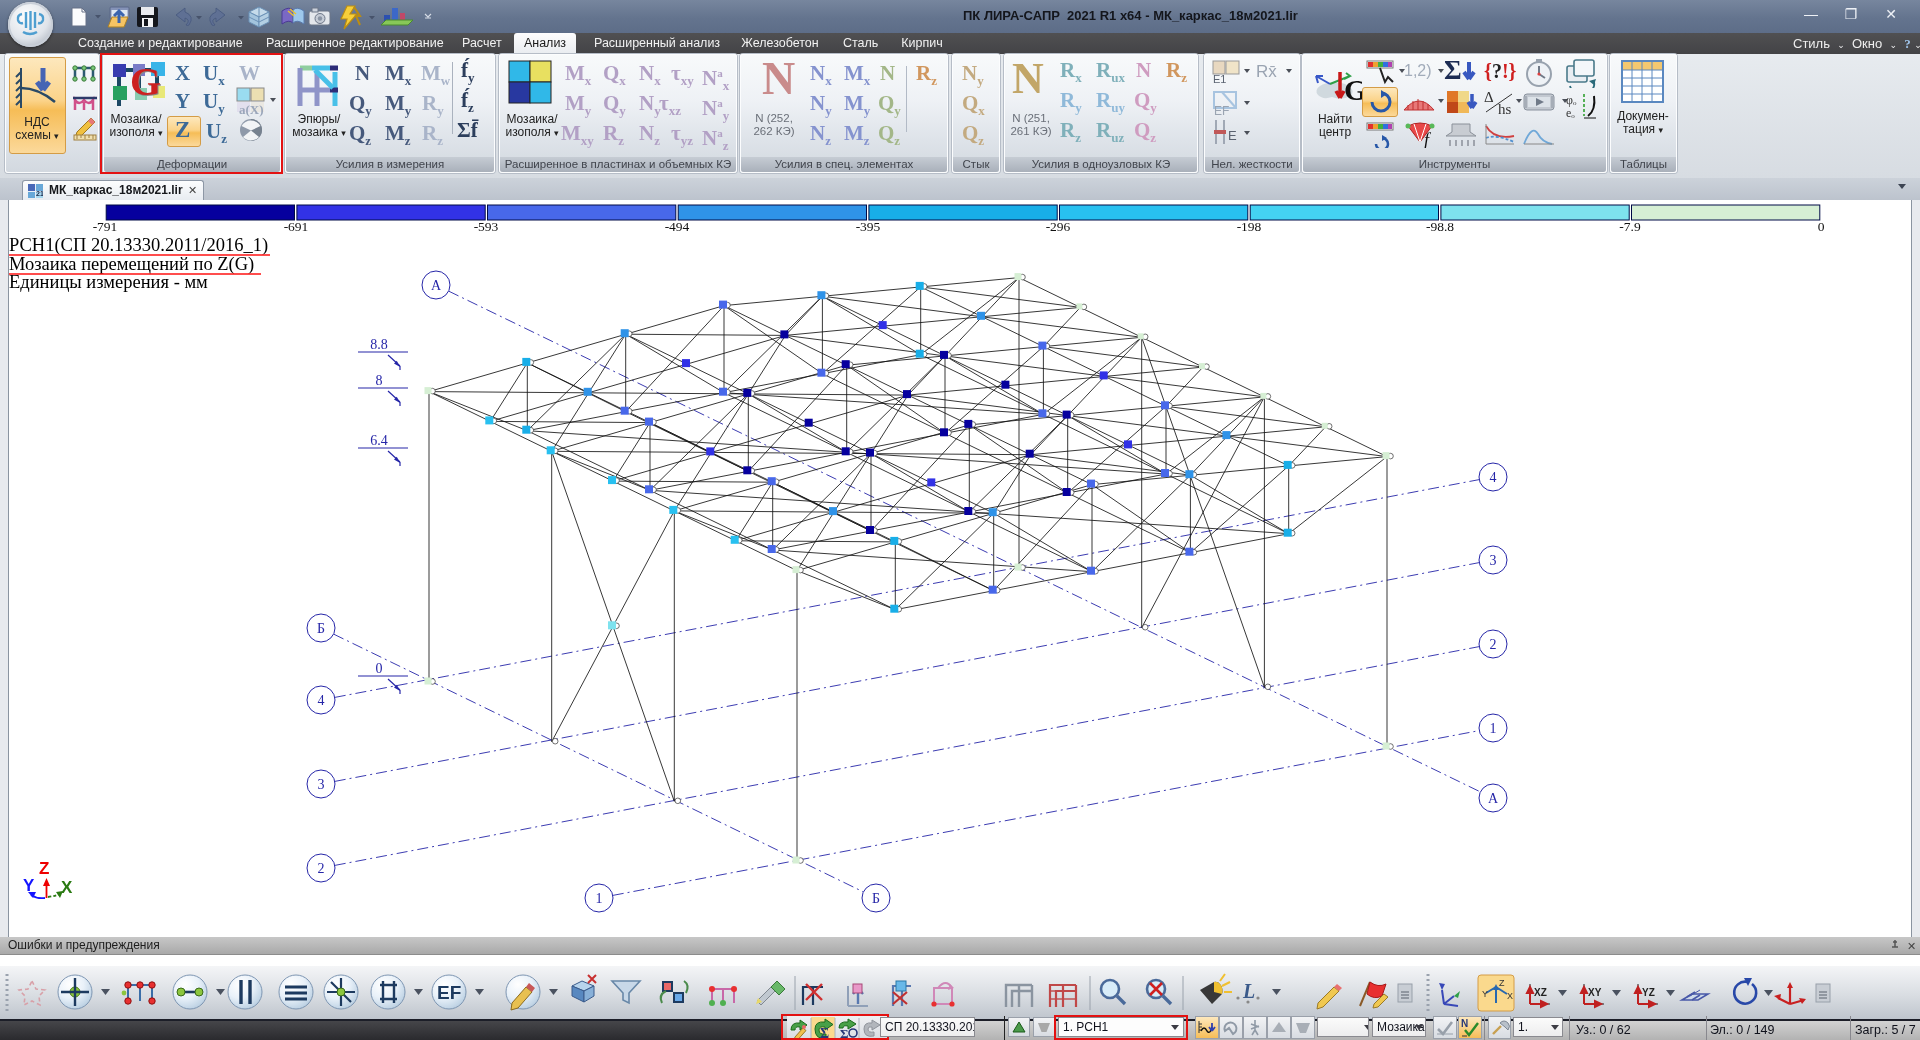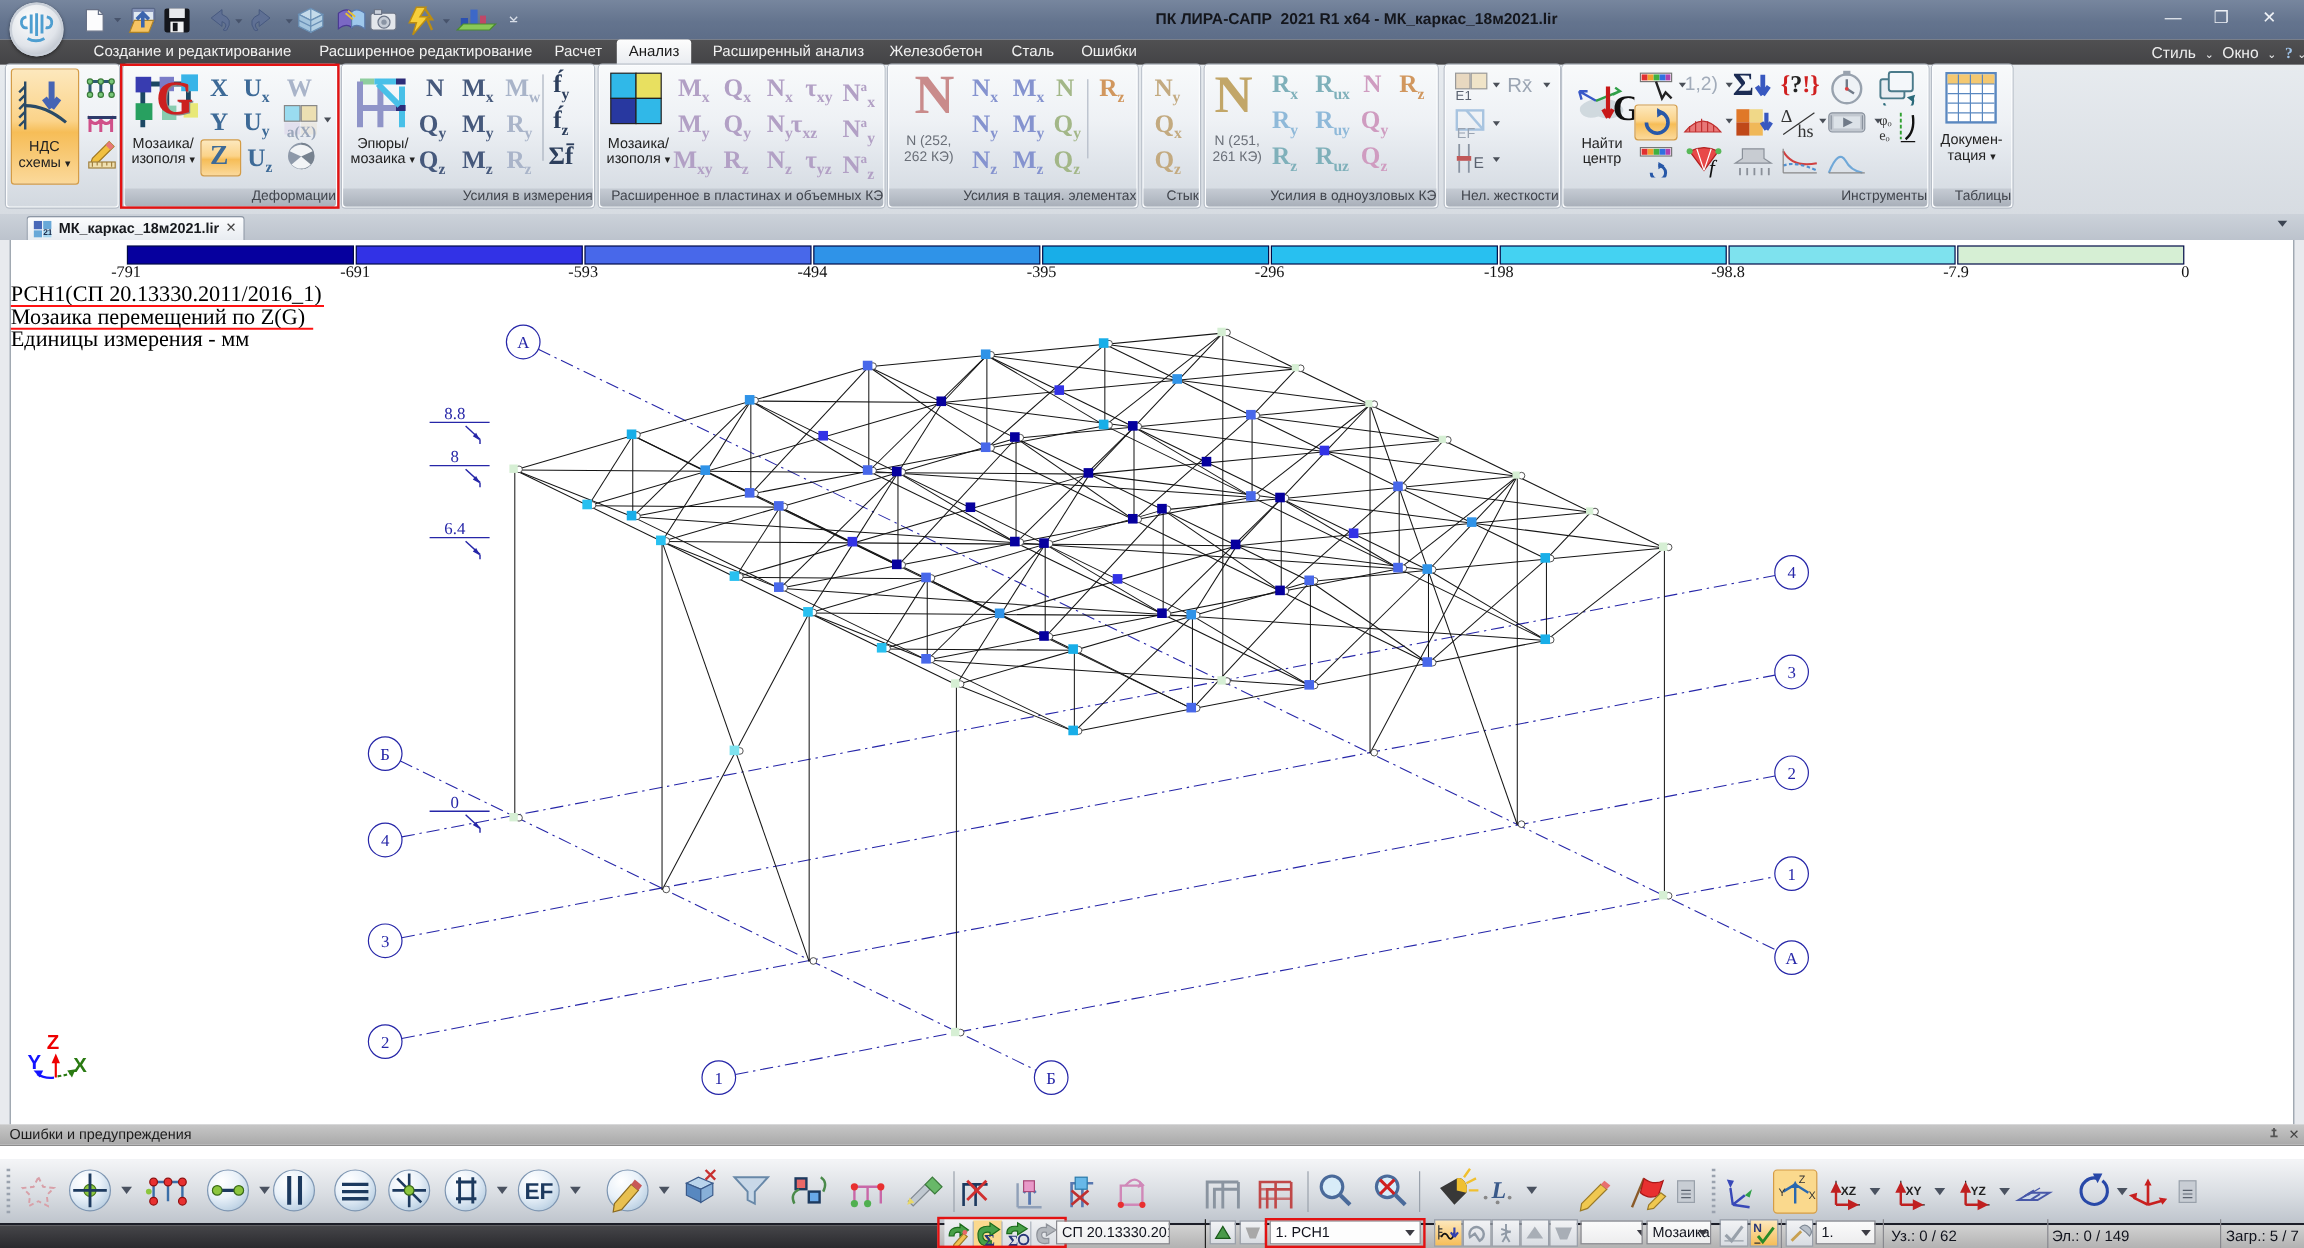--- a/index.html
+++ b/index.html
@@ -9,21 +9,21 @@
 #title{left:0;top:0;width:1920px;height:33px;background:linear-gradient(#77869e,#64748e 55%,#5d6d88)}
 #title .t{left:963px;top:8px;font-size:13px;font-weight:700;color:#14161c}
 .winbtn{top:6px;width:22px;height:17px;color:#eef1f6;font-size:14px;text-align:center;line-height:16px}
 
 #tabs{left:0;top:33px;width:1920px;height:21px;background:linear-gradient(#505052,#434346)}
 .tab{top:33px;height:21px;white-space:nowrap;color:#f2f2f2;font-size:12.5px;line-height:21px;text-align:center}
 .tab.on{background:linear-gradient(#fdfdfd,#e9ecf0);color:#1a1a1a;border-radius:3px 3px 0 0;font-weight:400}
 
 #ribbon{left:0;top:54px;width:1920px;height:124px;background:linear-gradient(#e7ebef,#d7dce2)}
 .grp{position:absolute;top:0;border-radius:3px;background:linear-gradient(180deg,#f8fafb 0%,#eef1f5 40%,#dfe4ea 70%,#d2d8df 100%);box-shadow:inset 0 0 0 1px #fcfdfe, 0 0 0 1px #b6bdc7;height:119px}
-.glabel{position:absolute;left:1px;right:1px;bottom:1px;height:15px;background:linear-gradient(#c6ccd4,#a9b0ba);color:#40444c;font-size:11.5px;text-align:right;line-height:15px;border-radius:0 0 3px 3px}
+.glabel{position:absolute;left:1px;right:1px;bottom:1px;height:15px;background:linear-gradient(#c6ccd4,#a9b0ba);color:#40444c;font-size:11.5px;text-align:center;line-height:15px;border-radius:0 0 3px 3px}
 .L{position:absolute;font-family:"Liberation Serif",serif;font-weight:700;font-size:21px;line-height:20px;white-space:nowrap}
 .L sub{font-size:13px;font-weight:700}
 .L sup{font-size:11px}
 .smalltxt{position:absolute;font-size:11.5px;white-space:nowrap;color:#222;text-align:center;line-height:13px}
 .dd{position:absolute;width:0;height:0;border-left:3.5px solid transparent;border-right:3.5px solid transparent;border-top:4px solid #4a4f58}
 .obtn{position:absolute;border-radius:3px;border:1px solid #d49c46;background:linear-gradient(#fde8bd,#fbd389 45%,#f6bd57 55%,#fbd99b)}
 
 #doctabs{left:0;top:178px;width:1920px;height:22px;background:linear-gradient(#ccd2da,#bcc3cd)}
 #dtab{left:22px;top:180px;width:182px;height:20px;background:linear-gradient(#fcfdfe,#e8ecf1);border:1px solid #8d97a5;border-bottom:none;border-radius:3px 3px 0 0;font-size:12px;font-weight:700;color:#16181c;line-height:19px}
 
@@ -108,21 +108,21 @@
 </div>
 
 <div id="tabs" class="abs"></div>
     <div class="abs tab" style="left:78px;width:154px">Создание и редактирование</div>
     <div class="abs tab" style="left:266px;width:164px">Расширенное редактирование</div>
     <div class="abs tab" style="left:462px;width:38px">Расчет</div>
     <div class="abs tab on" style="left:514px;width:62px">Анализ</div>
     <div class="abs tab" style="left:594px;width:116px">Расширенный анализ</div>
     <div class="abs tab" style="left:739px;width:82px">Железобетон</div>
     <div class="abs tab" style="left:843px;width:32px">Сталь</div>
-    <div class="abs tab" style="left:901px;width:42px">Ошибки</div>
+    <div class="abs tab" style="left:901px;width:42px">Кирпич</div>
 <div class="abs" style="left:1793px;top:33px;color:#eee;font-size:13px;line-height:21px">Стиль&nbsp;&nbsp;<span style="font-size:9px">⌄</span>&nbsp;&nbsp;Окно&nbsp;&nbsp;<span style="font-size:9px">⌄</span>&nbsp;&nbsp;<span style="color:#9fc3e8;font-weight:700;font-family:'Liberation Serif',serif">?</span>&nbsp;<span style="font-size:9px">⌄</span></div>
 
 <div id="ribbon" class="abs">
 <div class="grp" style="left:5px;width:94px">
  <div class="obtn" style="left:4px;top:3px;width:57px;height:97px"></div>
  <svg class="abs" style="left:8px;top:8px" width="50" height="56">
   <g stroke="#2a4a66" stroke-width="2" fill="none">
    <line x1="8" y1="6" x2="8" y2="46"></line>
    <path d="M8,10 l-5,5 M8,17 l-5,5 M8,24 l-5,5 M8,31 l-5,5 M8,38 l-5,5"></path>
    <path d="M8,26 C20,26 30,30 42,40" stroke-width="2.6"></path>
@@ -259,21 +259,21 @@
         <span class="L" style="left:104px;top:9px;color:#8593cf;font-size:21px">M<sub>x</sub></span>
         <span class="L" style="left:140px;top:9px;color:#a3b788;font-size:21px">N</span>
         <span class="L" style="left:70px;top:39px;color:#8593cf;font-size:21px">N<sub>y</sub></span>
         <span class="L" style="left:104px;top:39px;color:#8593cf;font-size:21px">M<sub>y</sub></span>
         <span class="L" style="left:138px;top:39px;color:#a3b788;font-size:21px">Q<sub>y</sub></span>
         <span class="L" style="left:70px;top:69px;color:#8593cf;font-size:21px">N<sub>z</sub></span>
         <span class="L" style="left:104px;top:69px;color:#8593cf;font-size:21px">M<sub>z</sub></span>
         <span class="L" style="left:138px;top:69px;color:#a3b788;font-size:21px">Q<sub>z</sub></span>
         <div class="abs" style="left:166px;top:12px;width:1px;height:66px;background:#b2bac6"></div>
         <span class="L" style="left:176px;top:9px;color:#d1975e;font-size:21px">R<sub>z</sub></span>
-        <div class="glabel">Усилия в тация. элементах</div>
+        <div class="glabel">Усилия в спец. элементах</div>
       </div>
       <div class="grp" style="left:952px;width:48px">
         <span class="L" style="left:10px;top:9px;color:#c3aa80;font-size:21px">N<sub>y</sub></span>
         <span class="L" style="left:10px;top:39px;color:#c3aa80;font-size:21px">Q<sub>x</sub></span>
         <span class="L" style="left:10px;top:69px;color:#c3aa80;font-size:21px">Q<sub>z</sub></span>
         <div class="glabel">Стык</div>
       </div>
 <div class="grp" style="left:1004px;width:194px">
  <span class="L" style="left:8px;top:15px;color:#c2a668;font-size:44px">N</span>
  <div class="smalltxt" style="left:0px;top:58px;width:54px;font-size:11.5px;color:#6a6f78">N (251,<br>261 КЭ)</div>

